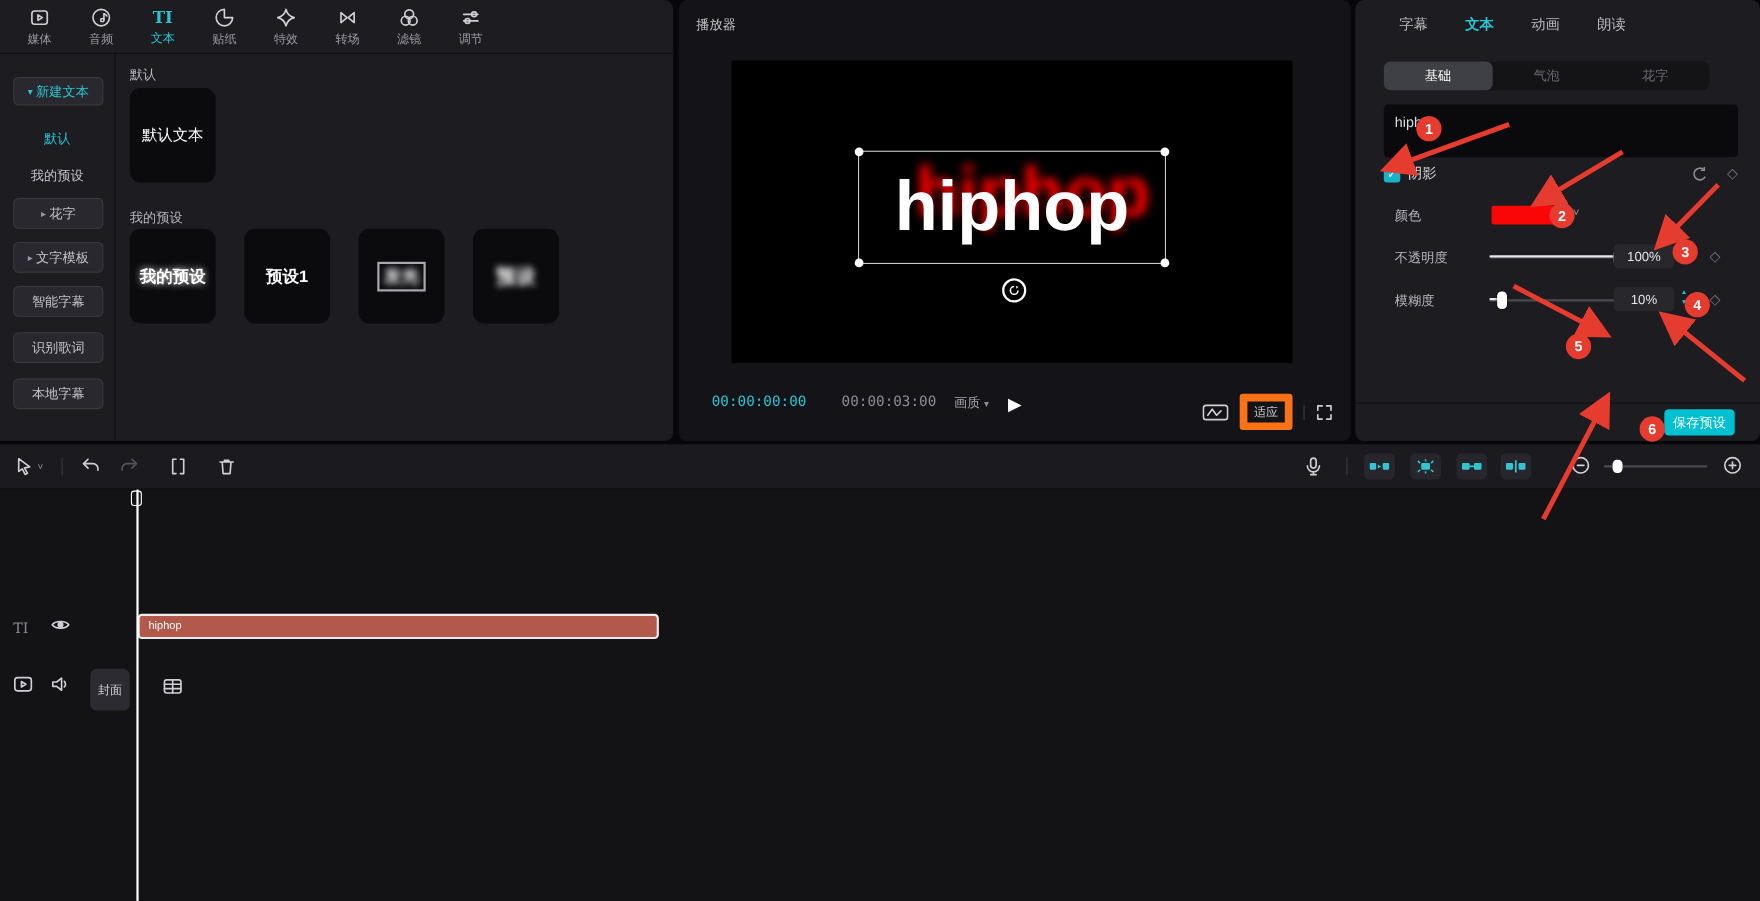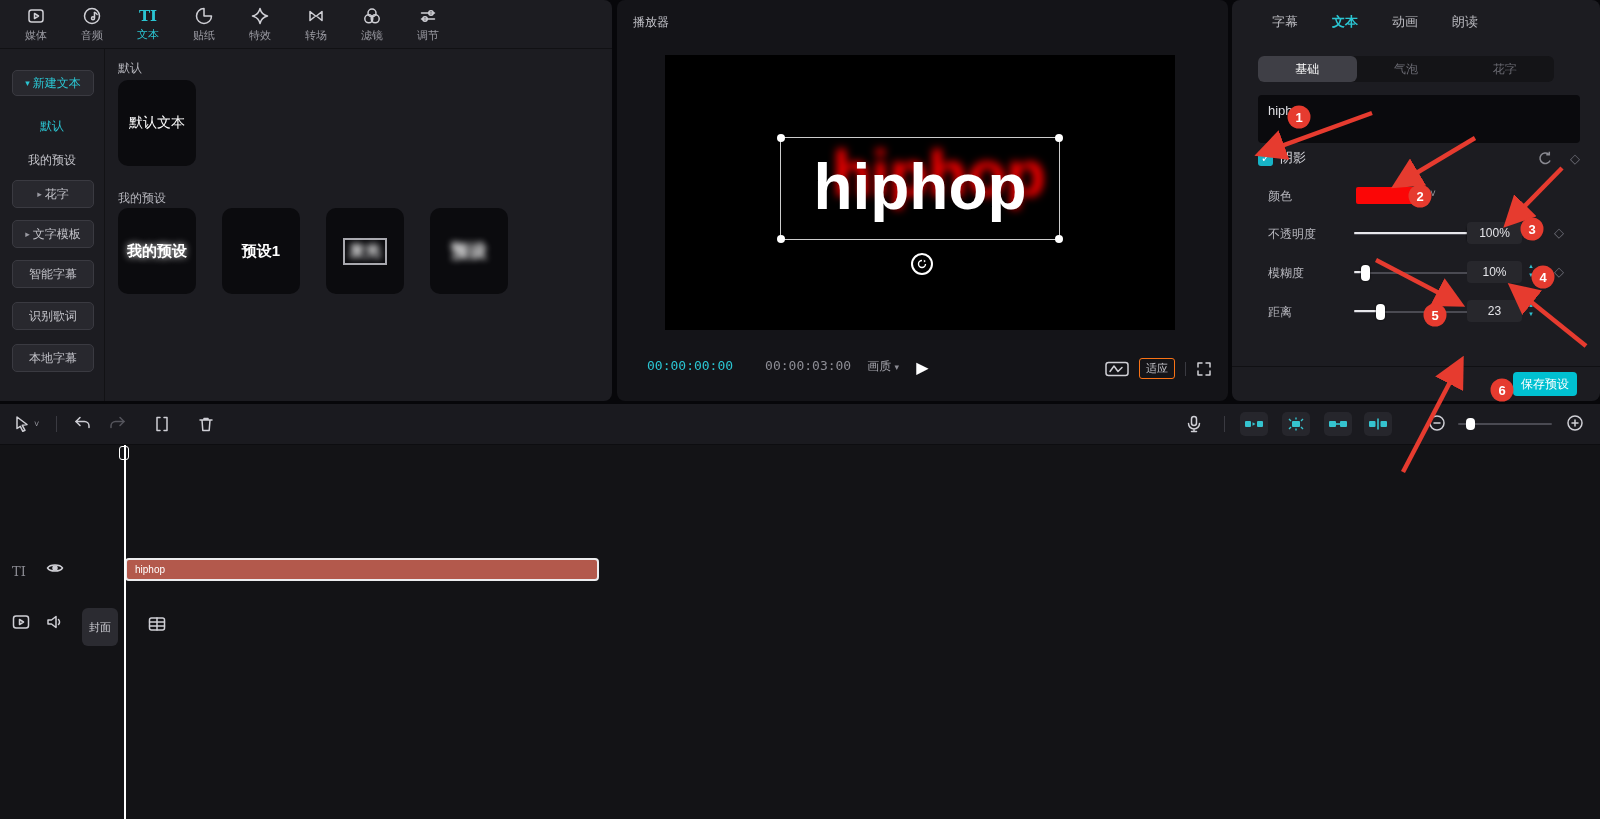--- a/index.html
+++ b/index.html
@@ -41,21 +41,21 @@
   .handle{position:absolute;width:8px;height:8px;border-radius:50%;background:#fff}
   .rot-handle{position:absolute;left:246px;top:198px;width:18px;height:18px;border:2px solid #fff;border-radius:50%;
               display:flex;align-items:center;justify-content:center}
   .pc-bar{position:absolute;left:0;right:0;top:358px;height:34px;display:flex;align-items:flex-start;padding:0 16px 0 30px}
   .tc{font-family:"DejaVu Sans Mono",monospace;font-size:13px;color:#2bc5d2}
   .tc2{font-family:"DejaVu Sans Mono",monospace;font-size:13px;color:#8d8d95;margin-left:32px}
   .quality{font-size:12px;color:#a5a5ad;margin-left:16px;cursor:pointer}
   .qcaret{font-size:9px;color:#8d8d95}
   .play-btn{position:absolute;left:50%;transform:translateX(-50%);font-size:16px;color:#fff;cursor:pointer}
   .pc-right{margin-left:auto;display:flex;align-items:center;gap:10px}
-  .fit-btn{border:1px solid #f97316;border-radius:3px;font-size:11px;color:#c5c5cb;padding:2px 6px;cursor:pointer}
+  .fit-btn{border:7px solid #f97316;border-radius:3px;font-size:11px;color:#c5c5cb;padding:2px 6px;cursor:pointer}
   .vdiv{width:1px;height:14px;background:#3a3a41}
 
   
   #inspector{left:1232px;top:0;width:368px;height:401px}
   .insp-tabs{position:absolute;left:40px;top:13px;display:flex;gap:34px;font-size:13px;color:#b9b9bf}
   .insp-tab{cursor:pointer}
   .insp-tab.active{color:#2bc5d2;font-weight:bold}
   .subtabs{position:absolute;left:26px;top:56px;width:296px;height:26px;background:#141417;border-radius:6px;display:flex}
   .subtab{flex:1;display:flex;align-items:center;justify-content:center;font-size:12px;color:#6b6b73;cursor:pointer;border-radius:6px}
   .subtab.active{background:#3f3f46;color:#ffffff}
@@ -339,33 +339,20 @@
         <span class="fill" style="width:9%"></span>
       <span class="thumb" style="left:7px"></span>
     </span>
     <span class="valbox">10%</span>
     <span class="stepper">
         <span>▲</span>
         <span>▼</span>
       </span>
     <span class="kf row-kf">◇</span>
   </div>
-  <div class="irow" style="top:300px">
-    <span class="ins-label">距离</span>
-    <span class="slider">
-      <span class="track"></span>
-        <span class="fill" style="width:21%"></span>
-      <span class="thumb" style="left:22px"></span>
-    </span>
-    <span class="valbox">23</span>
-    <span class="stepper">
-        <span>▲</span>
-        <span>▼</span>
-      </span>
-  </div>
 
   <div class="insp-footer">
     <div class="save-btn">保存预设</div>
   </div>
 </div>
 
 <div id="timeline">
   <div class="tl-toolbar">
     <span class="tl-tool" style="left:12px">
         <svg class="ico" width="20" height="20">

